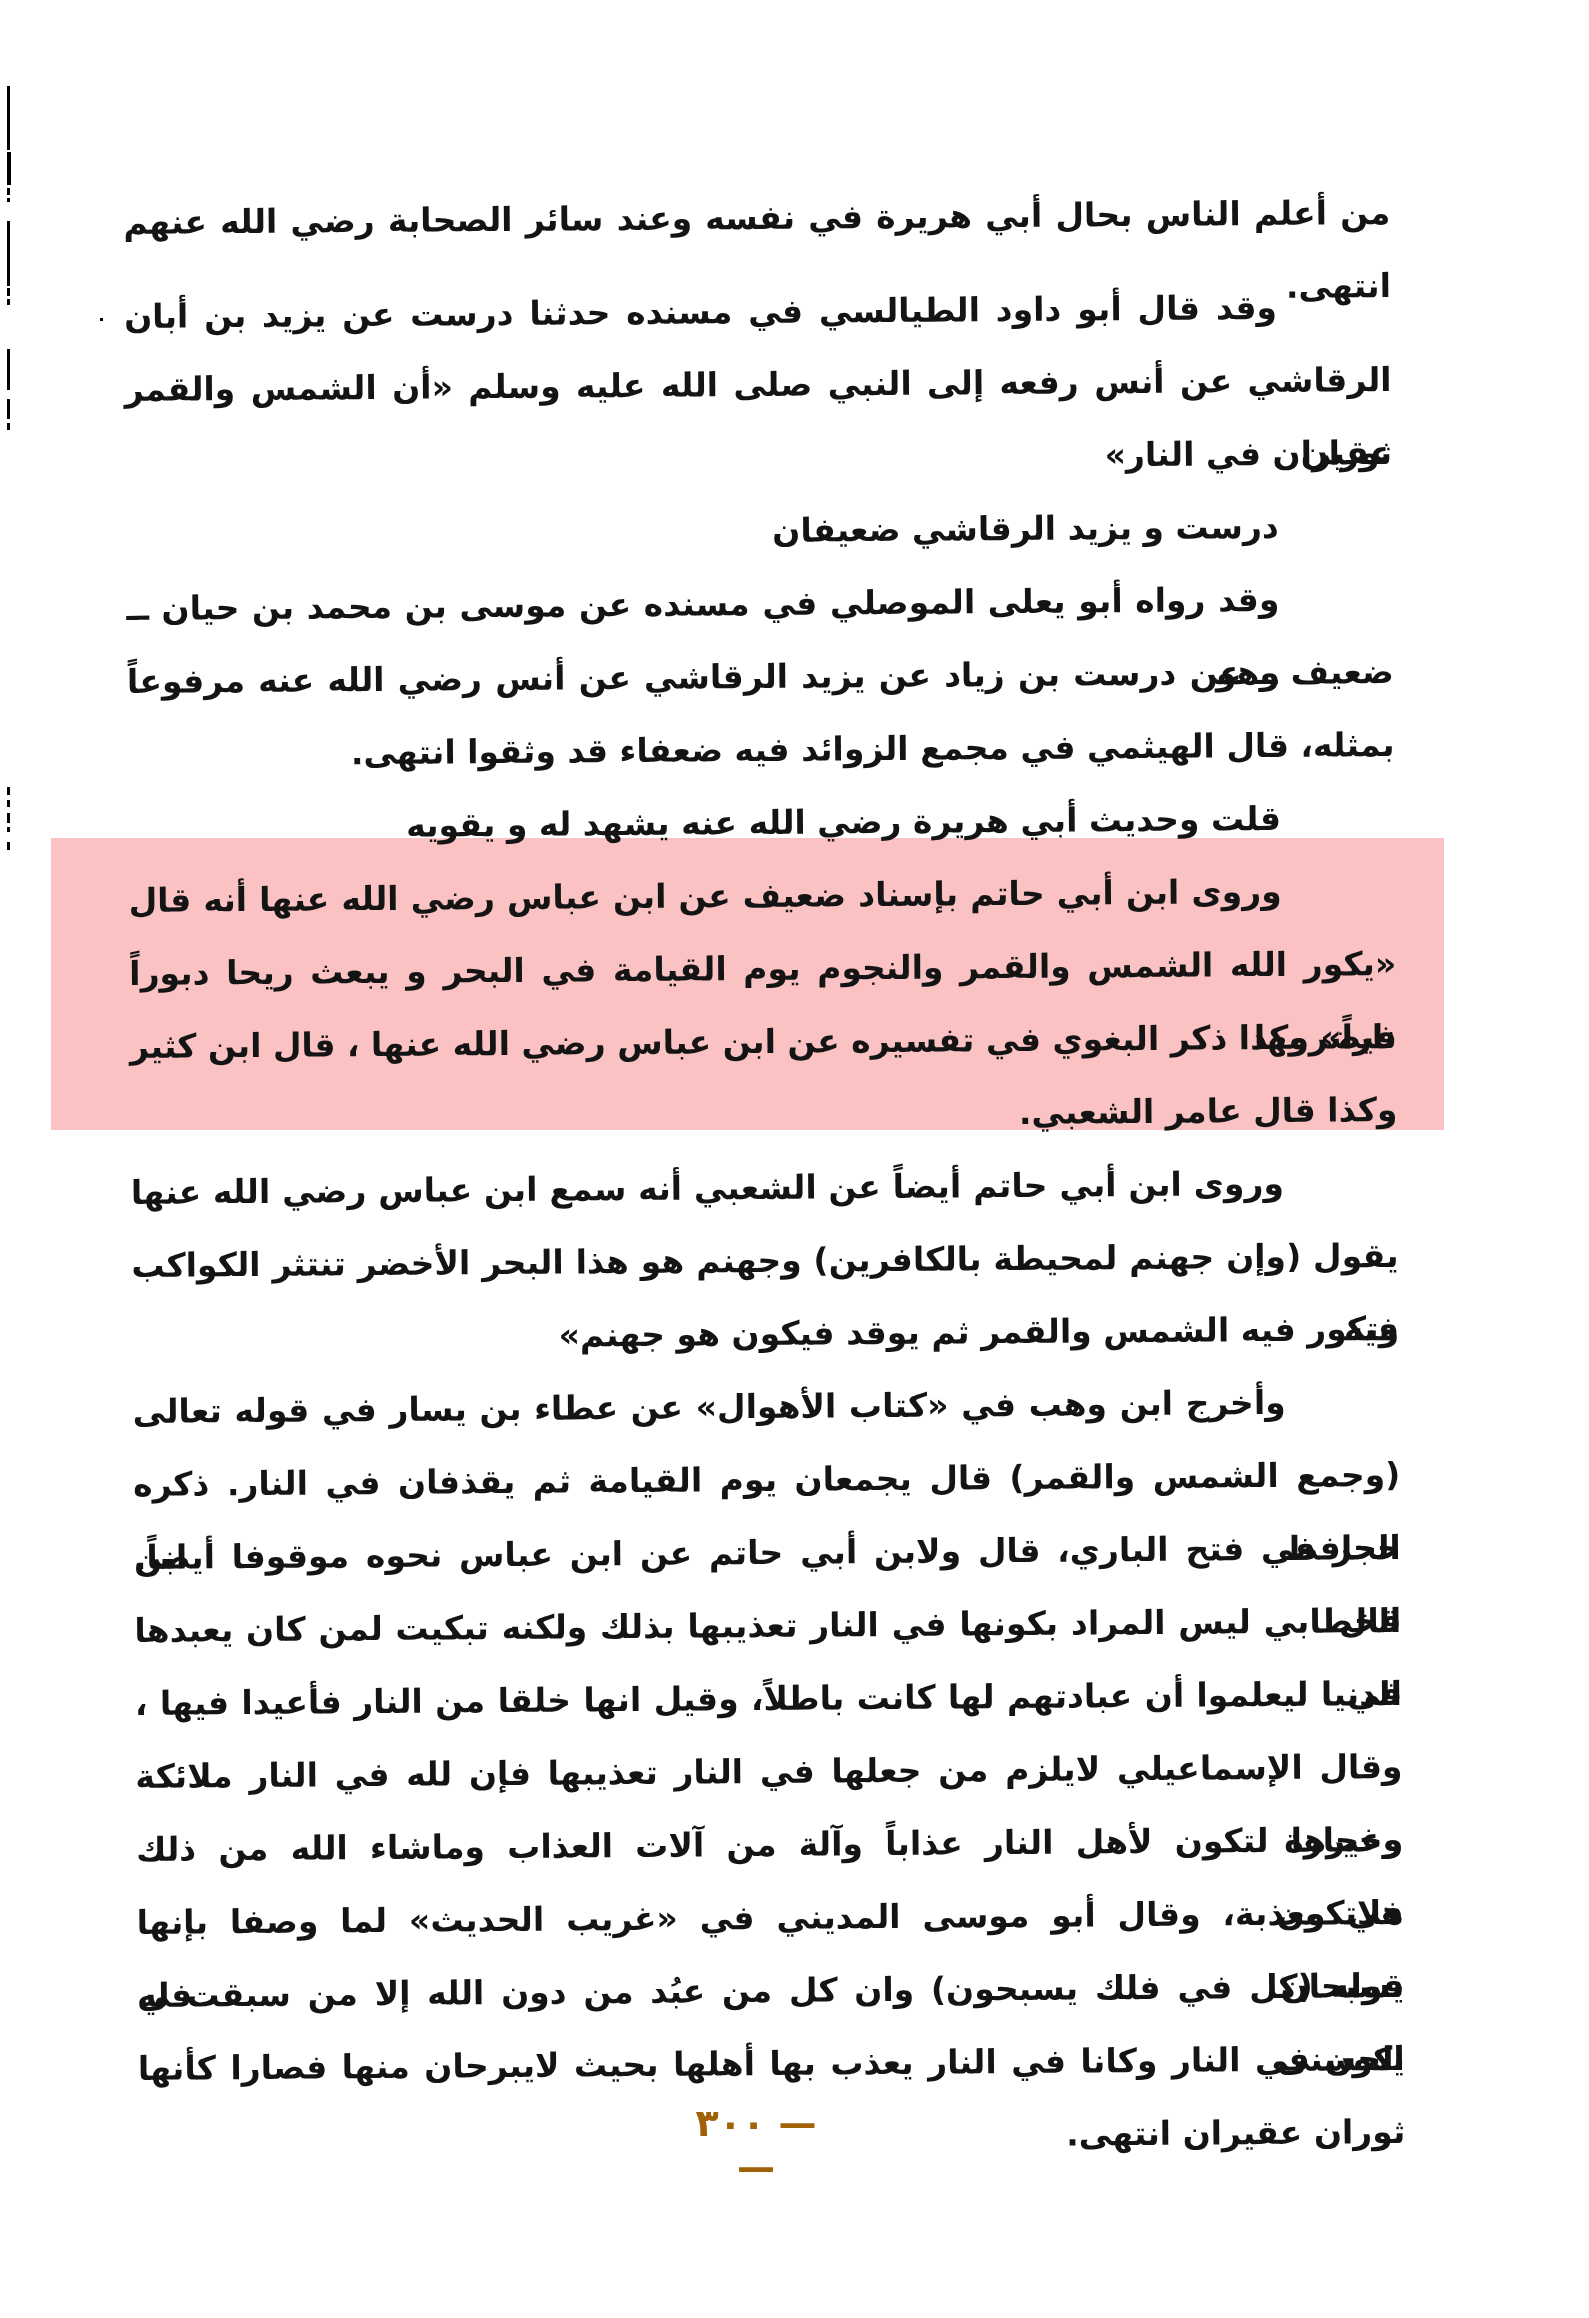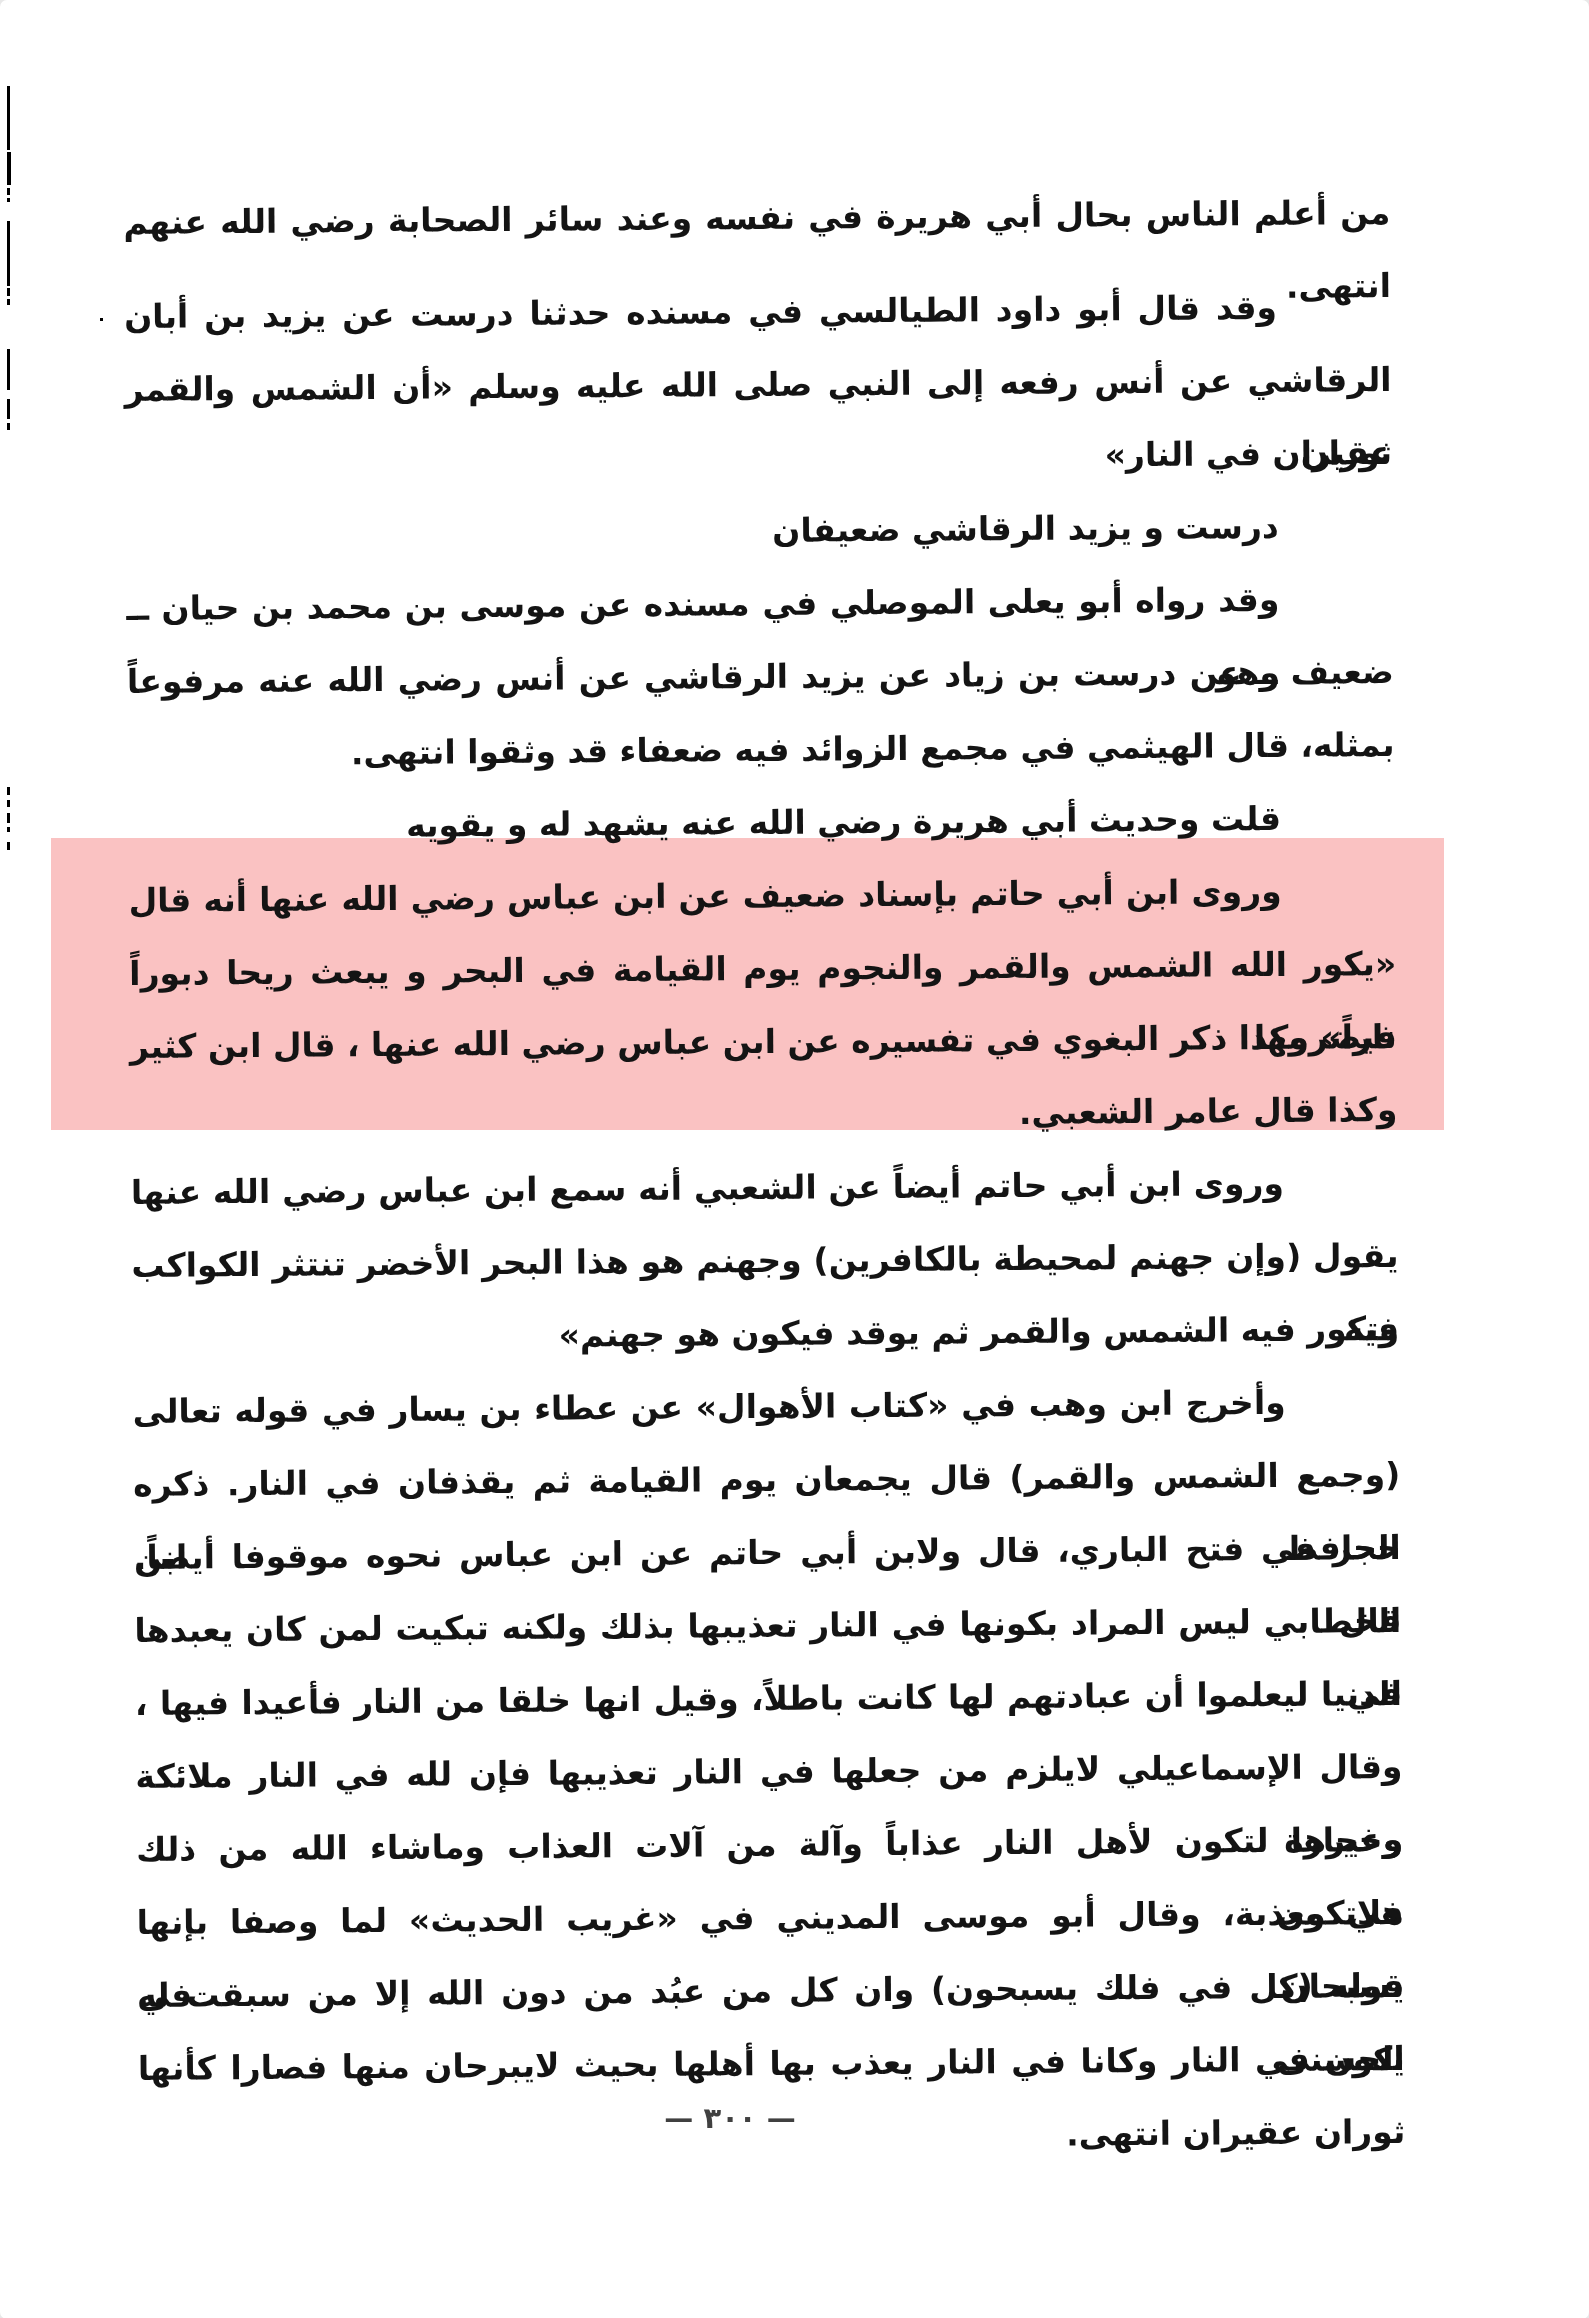--- a/index.html
+++ b/index.html
@@ -2,21 +2,20 @@
 <html lang="ar" style="font-size:13px"><head>
 <meta charset="utf-8">
 <style>
   html,body{margin:0;padding:0;background:#e8e8e8;}
   .page{
     position:relative;
     width:1589px;height:2319px;
     background:#ffffff;
     overflow:hidden;
     font-family:"DejaVu Sans", sans-serif;
-    border-radius:7px;
   }
   .highlight{
     position:absolute;
     left:51px;top:838px;width:1393px;height:292px;
     background:#fac2c2;
     z-index:1;
   }
   .textblock{
     position:absolute;
     top:176px;right:199px;width:1267px;
@@ -30,26 +29,26 @@
   }
   .line{
     height:73px;
     line-height:73px;
   }
   .line.justify{ text-align:justify; text-align-last:justify; }
   .line.right{ text-align:right; white-space:nowrap; }
   .line.indent{ padding-right:114px; }
   .pagenum{
     position:absolute;
-    top:2101px;left:644px;width:172px;
+    top:2101px;left:670px;width:172px;
     direction:rtl;
     text-align:center;
-    font-size:29px;
+    font-size:38px;
     font-weight:bold;
-    color:#404040;
+    color:#a16207;
     z-index:2;
   }
   .mark{ position:absolute; background:#000; z-index:3; }
 </style>
 </head>
 <body>
 
 <div class="page" style="background: rgb(255, 255, 255);">
 
   <div id="hl-rect" class="highlight" style="background: rgb(250, 194, 194);"></div>

